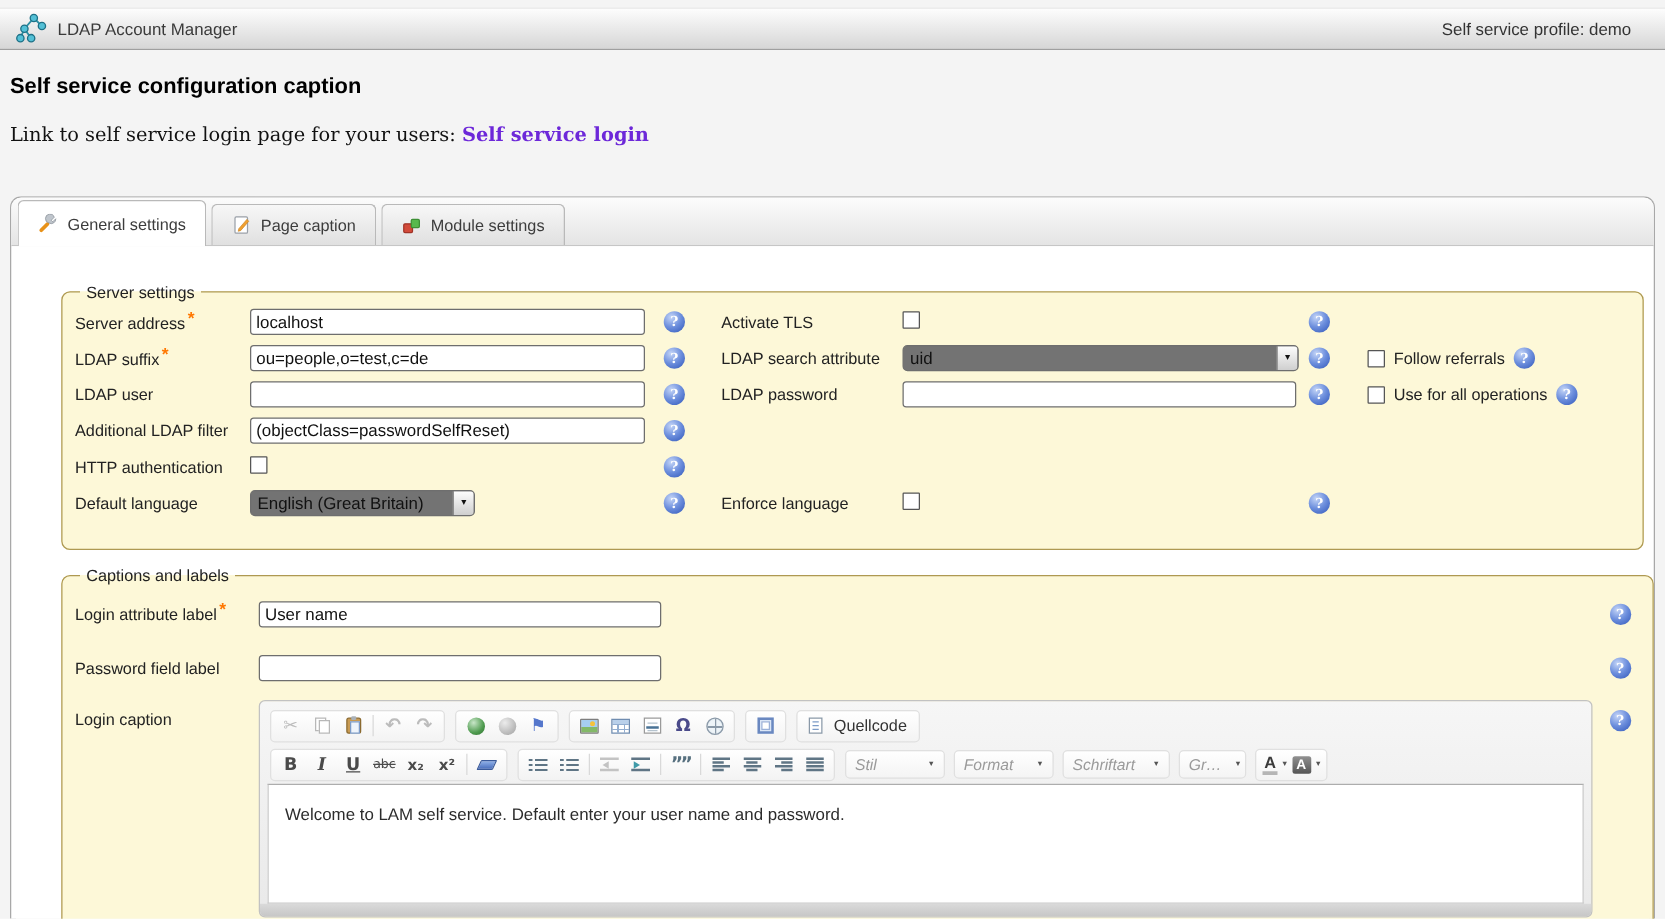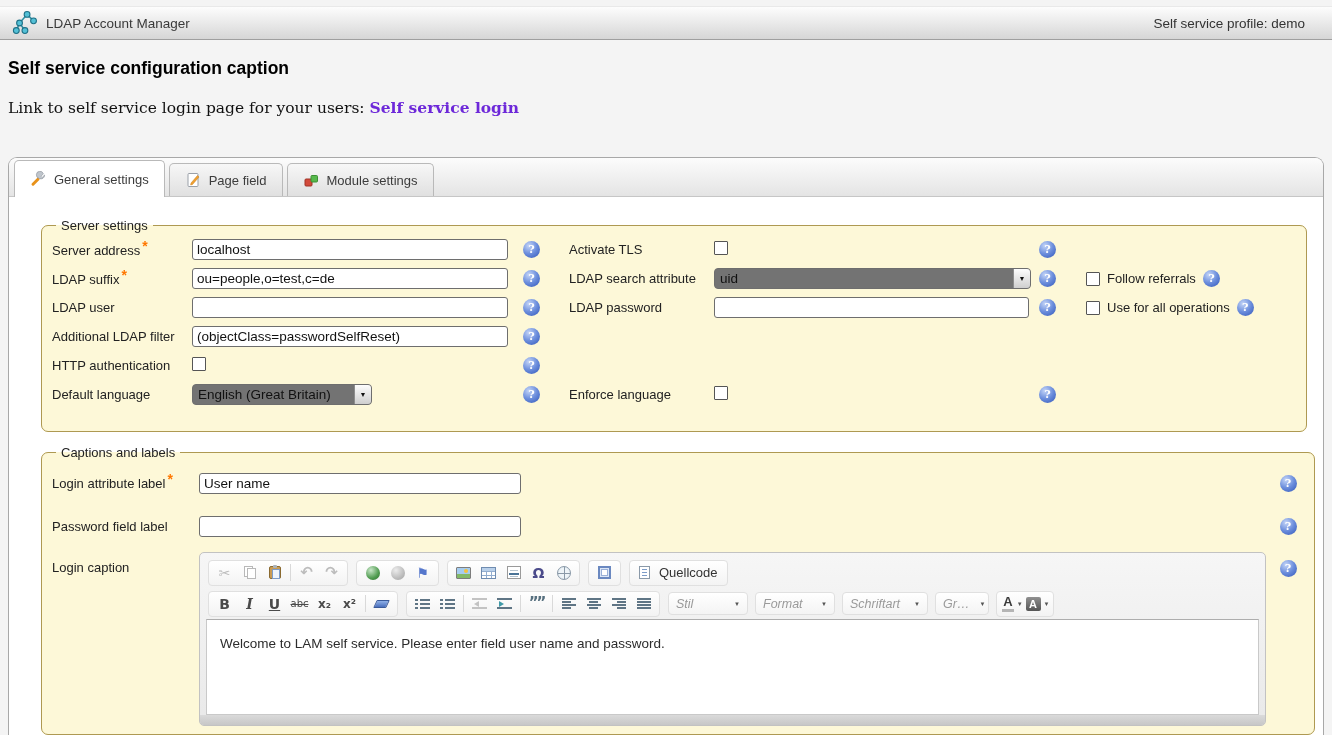--- a/index.html
+++ b/index.html
@@ -50,21 +50,21 @@
     height:33px; padding:0 15px; margin-right:4px;
     border:1px solid #b9b9b9; border-bottom:none; border-radius:5px 5px 0 0;
     background:linear-gradient(#f7f7f7,#e0e0e0);
     color:#3c3c3c; cursor:pointer; white-space:nowrap; position:relative;
   }
   .tab.active { background:#fff; height:37px; margin-bottom:-1px; z-index:2; }
   .tab svg { width:16px; height:16px; }
 
   
   fieldset {
-    position:absolute; margin:4px; padding:2px 4px 0 10px;
+    position:absolute; margin:12px; padding:2px 4px 0 10px;
     background:#fdf8d8; border:1px solid #ae9952; border-radius:7px;
   }
   fieldset legend { padding:0 5px; margin-left:4px; font-size:13px; color:#222; background:transparent; }
   #fs-server  { left:28px; top:56px;  width:1266px; height:214px; }
   #fs-captions{ left:28px; top:283px; width:1266px; height:290px; }
 
   .f1-grid {
     display:grid;
     grid-template-columns:140px 331px 46px 145px 325px 47px auto;
     grid-auto-rows:29px; align-items:center;
@@ -233,21 +233,21 @@
         <path d="M3 13.2 L8 8.2" stroke="#e8921a" stroke-width="3" stroke-linecap="round"></path>
         <path d="M9.2 7.4 a3.6 3.6 0 1 1 4.2-4.6 l-2.4 2.4 1.2 1.2 2.4-2.4 a3.6 3.6 0 0 1-5.4 3.4z" fill="#bfc5cc" stroke="#8a9098" stroke-width="0.6"></path>
       </svg>
       <span>General settings</span>
     </div>
     <div class="tab">
       <svg viewBox="0 0 16 16">
         <rect x="3" y="1.5" width="10" height="13" rx="1" fill="#fff" stroke="#9aa0a8"></rect>
         <path d="M6 11 L12.5 3.5 L14 5 L7.5 12.5 L5.6 13z" fill="#f0a030" stroke="#c87f1a" stroke-width="0.5"></path>
       </svg>
-      <span>Page field</span>
+      <span>Page caption</span>
     </div>
     <div class="tab">
       <svg viewBox="0 0 16 16">
         <rect x="2" y="7" width="7" height="7" rx="1" fill="#d24a3a" stroke="#a03327"></rect>
         <rect x="8" y="3.5" width="6.5" height="6.5" rx="1" fill="#57b94c" stroke="#3d8f35"></rect>
       </svg>
       <span>Module settings</span>
     </div>
   </div>
 
@@ -501,21 +501,21 @@
                   <span class="ic-fontcolor">A</span>
                   <span class="dd-arrow">▼</span>
                 </span>
               <span class="tb-btn">
                   <span class="ic-bgcolor">A</span>
                   <span class="dd-arrow">▼</span>
                 </span>
             </div>
           </div>
 
-          <div class="editor-content" contenteditable="true" style="">Welcome to LAM self service. Please enter field user name and password.</div>
+          <div class="editor-content" contenteditable="true" style="">Welcome to LAM self service. Default enter your user name and password.</div>
           <div class="editor-bottom"></div>
         </div>
       </div>
       <div class="cell-center" style="align-self:start; padding-top:12px;">
           <span class="help">?</span>
         </div>
     </div>
   </fieldset>
 
 </div>

